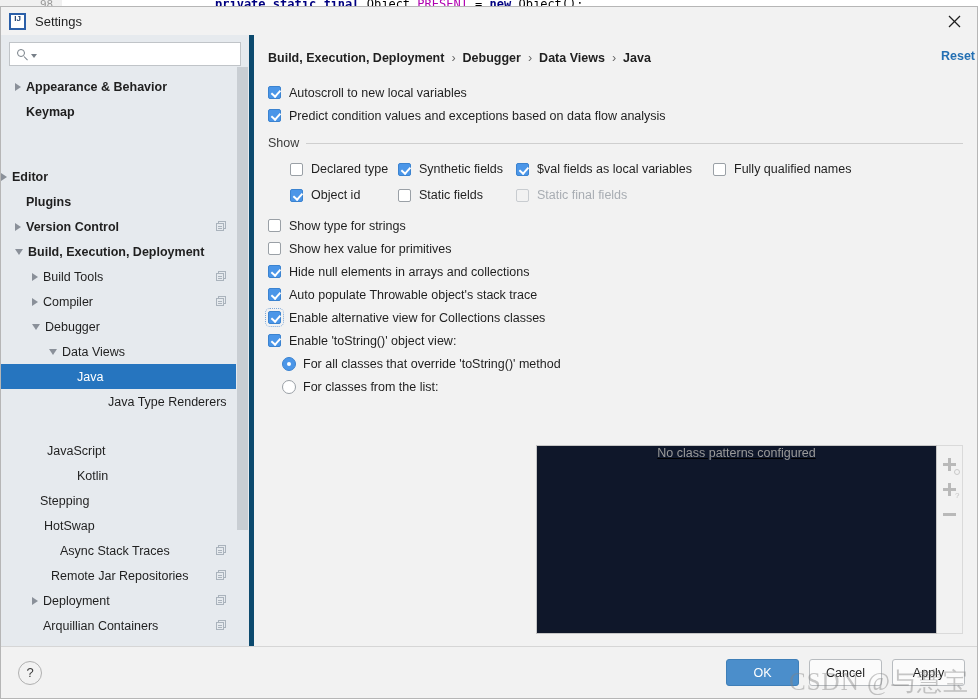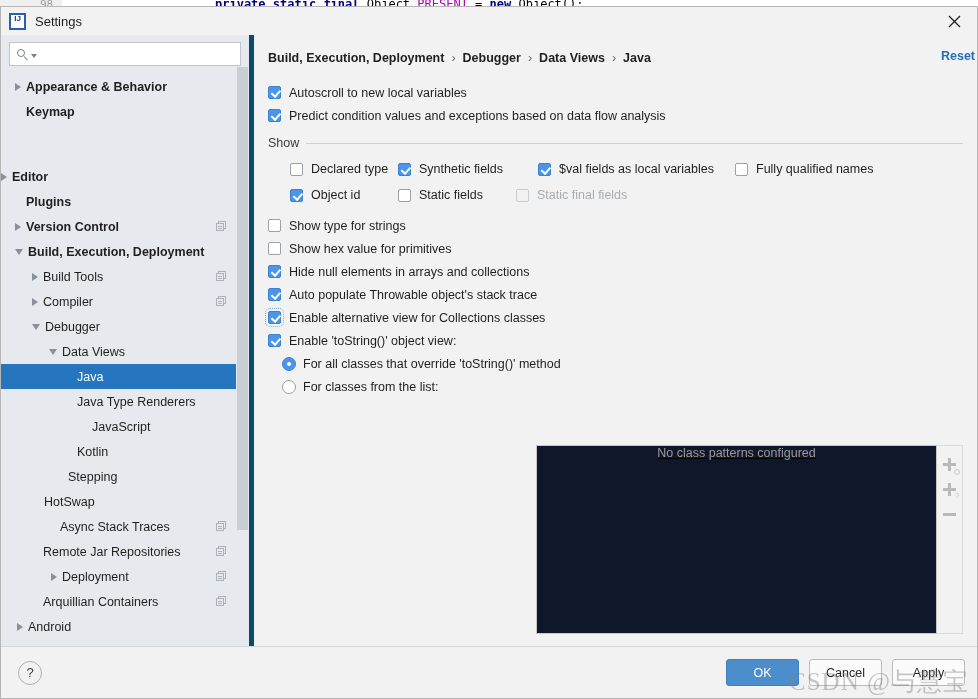--- a/index.html
+++ b/index.html
@@ -369,57 +369,57 @@
             <div class="label">Debugger</div>
           </div>
           <div class="tree-row" style="padding-left: 48px;">
             <div class="arrow down"></div>
             <div class="label">Data Views</div>
           </div>
           <div class="tree-row selected" style="padding-left: 65px;">
             <div class="arrow none"></div>
             <div class="label">Java</div>
           </div>
+          <div class="tree-row" style="padding-left: 96px;">
+            <div class="arrow none"></div>
+            <div class="label">Java Type Renderers</div>
+          </div>
+          <div class="tree-row" style="padding-left: 35px; margin-top: 24px;">
+            <div class="arrow none"></div>
+            <div class="label">JavaScript</div>
+          </div>
           <div class="tree-row" style="padding-left: 65px;">
             <div class="arrow none"></div>
-            <div class="label">Java Type Renderers</div>
-          </div>
-          <div class="tree-row" style="padding-left: 80px;">
-            <div class="arrow none"></div>
-            <div class="label">JavaScript</div>
-          </div>
-          <div class="tree-row" style="padding-left: 65px;">
-            <div class="arrow none"></div>
             <div class="label">Kotlin</div>
           </div>
-          <div class="tree-row" style="padding-left: 56px;">
+          <div class="tree-row" style="padding-left: 28px;">
             <div class="arrow none"></div>
             <div class="label">Stepping</div>
           </div>
           <div class="tree-row" style="padding-left: 32px;">
             <div class="arrow none"></div>
             <div class="label">HotSwap</div>
           </div>
           <div class="tree-row" style="padding-left: 48px;">
             <div class="arrow none"></div>
             <div class="label">Async Stack Traces</div>
             <div class="copy-icon">
               <div class="b1"></div>
               <div class="b2"></div>
             </div>
           </div>
+          <div class="tree-row" style="padding-left: 31px; margin-left: 8px;">
+            <div class="arrow none"></div>
+            <div class="label">Remote Jar Repositories</div>
+            <div class="copy-icon">
+              <div class="b1"></div>
+              <div class="b2"></div>
+            </div>
+          </div>
           <div class="tree-row" style="padding-left: 31px;">
-            <div class="arrow none"></div>
-            <div class="label">Remote Jar Repositories</div>
-            <div class="copy-icon">
-              <div class="b1"></div>
-              <div class="b2"></div>
-            </div>
-          </div>
-          <div class="tree-row" style="padding-left: 31px; margin-left: 19px;">
             <div class="arrow right"></div>
             <div class="label">Deployment</div>
             <div class="copy-icon">
               <div class="b1"></div>
               <div class="b2"></div>
             </div>
           </div>
           <div class="tree-row" style="padding-left: 31px;">
             <div class="arrow none"></div>
             <div class="label">Arquillian Containers</div>
@@ -480,21 +480,21 @@
           <div class="legend-line"></div>
         </div>
         <div class="grid" id="show-grid">
             <div class="show-line">
               <div class="cell" style="width: 108px;">
                 <div class="chk-row">
                   <div class="chk"></div>
                   <div class="chk-label">Declared type</div>
                 </div>
               </div>
-              <div class="cell" style="width: 140px;">
+              <div class="cell" style="width: 118px;">
                 <div class="chk-row">
                   <div class="chk checked"></div>
                   <div class="chk-label">Synthetic fields</div>
                 </div>
               </div>
               <div class="cell" style="width: 197px;">
                 <div class="chk-row">
                   <div class="chk checked"></div>
                   <div class="chk-label">$val fields as local variables</div>
                 </div>

